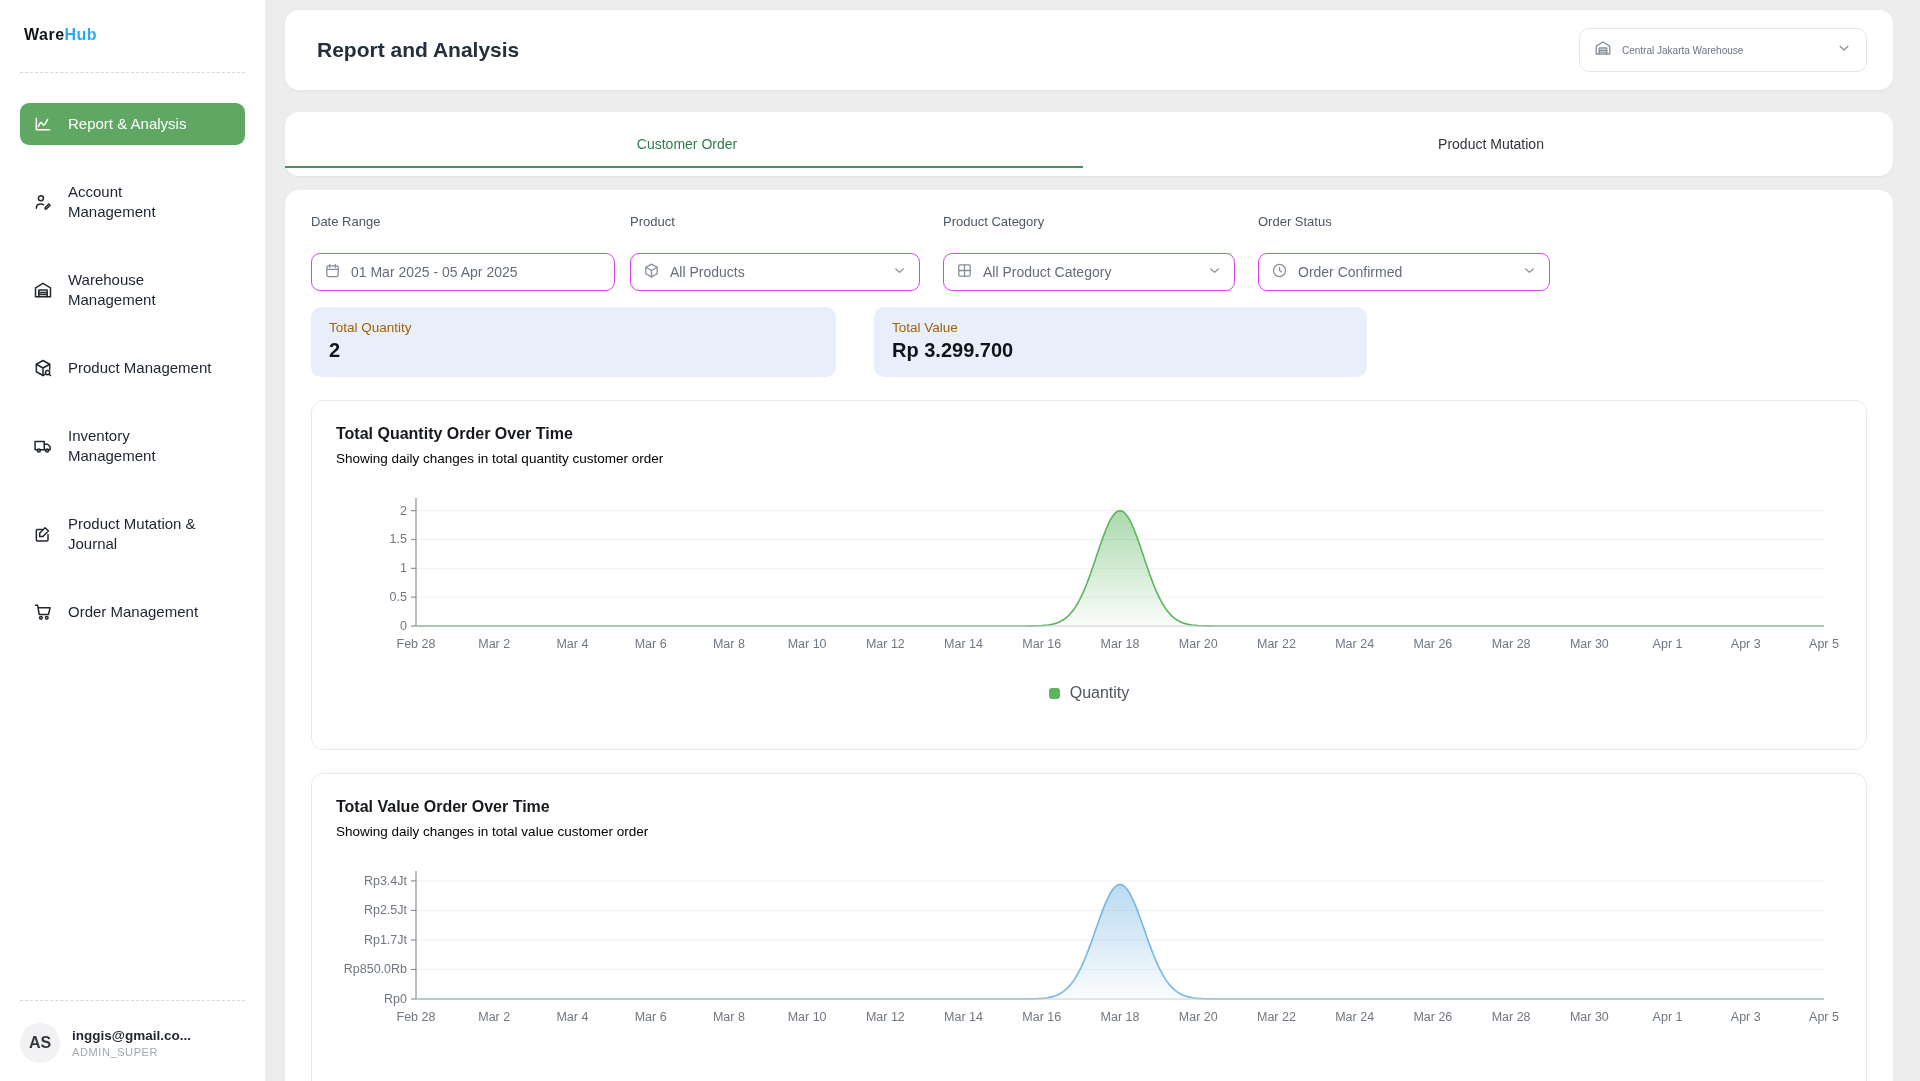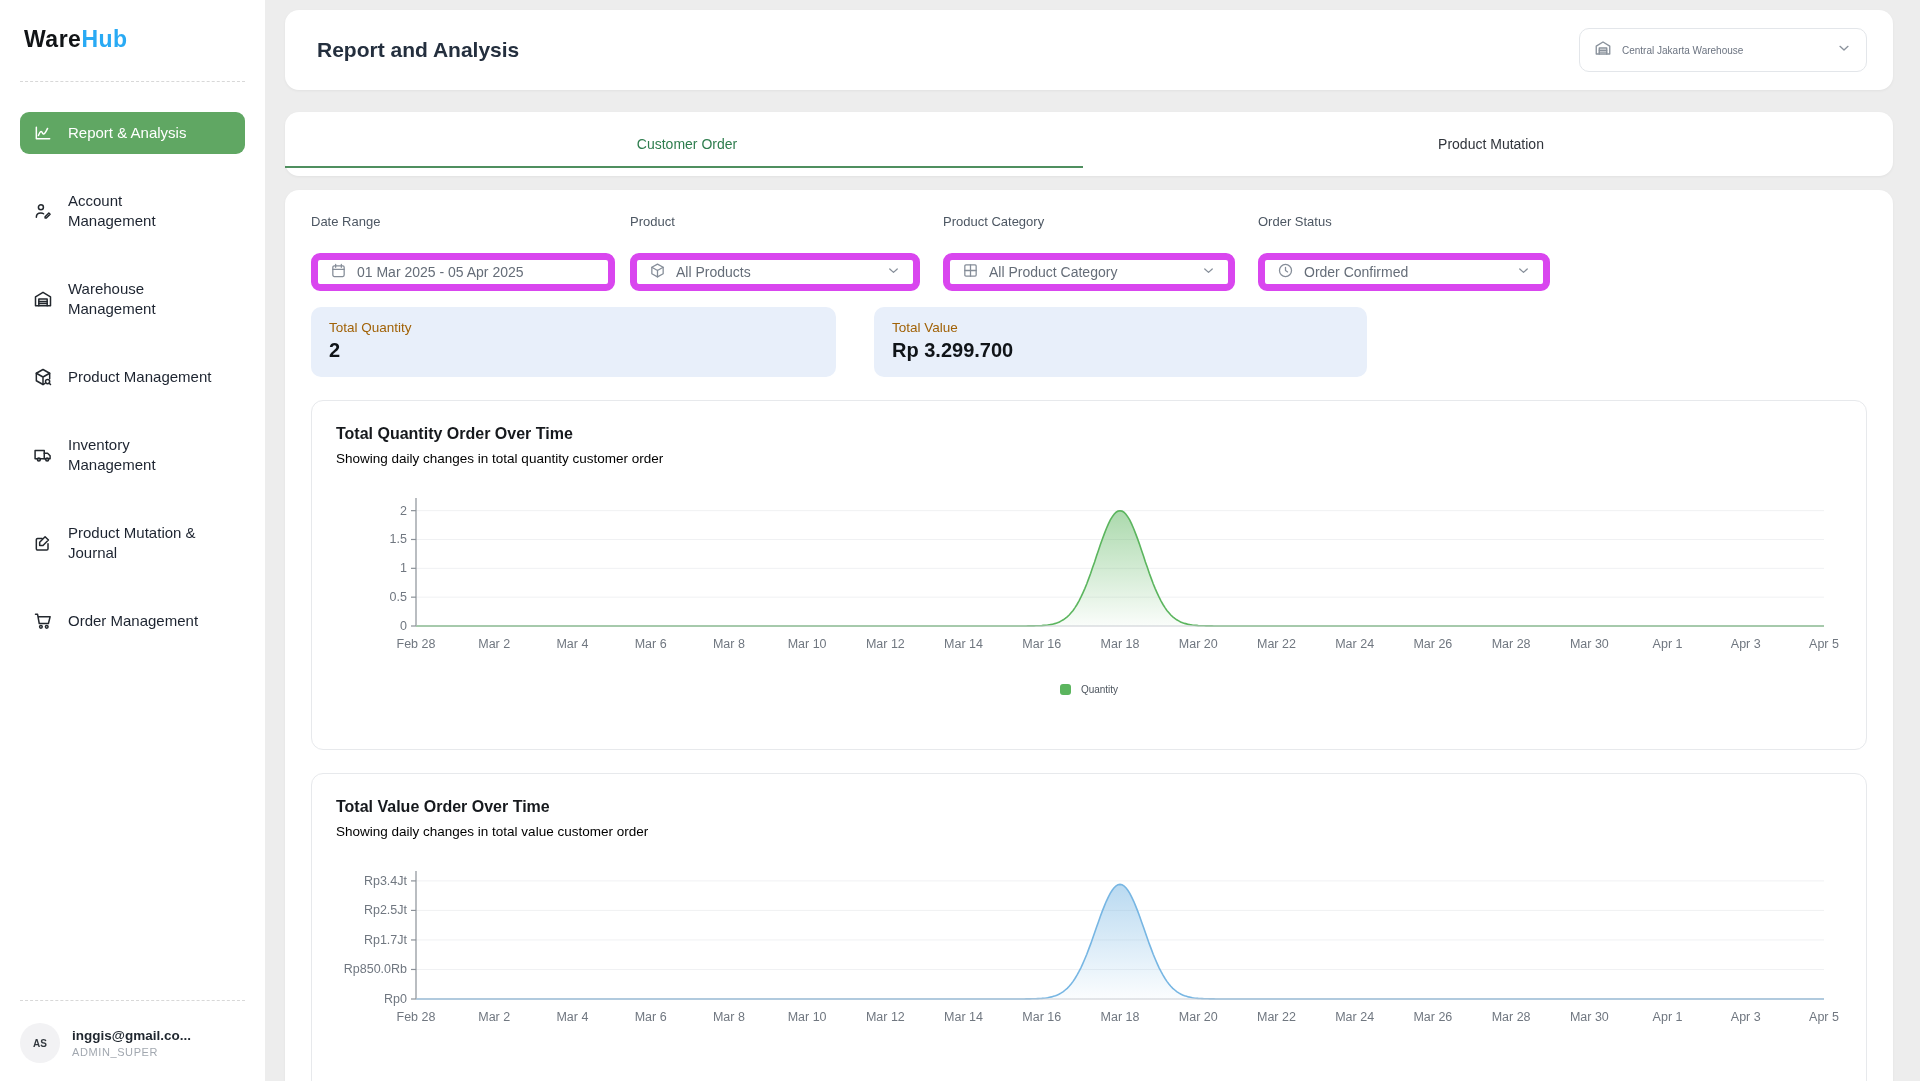--- a/index.html
+++ b/index.html
@@ -2,38 +2,38 @@
 <html><head>
 <meta charset="utf-8">
 <style>
   * { margin:0; padding:0; box-sizing:border-box; }
   html,body { width:1920px; height:1081px; overflow:hidden; background:#ededed;
     font-family:"Liberation Sans", sans-serif; color:#252f3e; }
 
   
   .sidebar { position:absolute; left:0; top:0; width:265px; height:1081px;
     background:#ffffff; padding:26px 20px 20px 20px; z-index:5; }
-  .brand { font-size:23px; font-weight:bold; letter-spacing:.5px; padding-left:4px; }
+  .brand { font-size:16px; font-weight:bold; letter-spacing:.5px; padding-left:4px; }
   .brand .b1 { color:#111417; }
   .brand .b2 { color:#29aaf4; }
   .side-divider { border-top:1px dashed #d8d8d8; margin:28px 0 30px 0; }
   .nav { display:flex; flex-direction:column; gap:27px; }
   .nav-item { display:flex; align-items:center; gap:14px; padding:10px 12px;
     border-radius:9px; cursor:pointer; color:#1d2430; }
   .nav-item .nav-icon { width:22px; height:22px; flex:0 0 22px; display:flex;
     align-items:center; justify-content:center; }
   .nav-item .nav-icon svg { stroke:#23282e; }
   .nav-label { font-size:15px; font-weight:500; line-height:1.35; white-space:pre-line; }
   .nav-item.active { background:#60a763; color:#ffffff; }
   .nav-item.active .nav-icon svg { stroke:#ffffff; }
   .user-box { position:absolute; left:20px; right:20px; bottom:18px; }
   .user-divider { border-top:1px dashed #d8d8d8; margin-bottom:22px; }
   .user-row { display:flex; align-items:center; gap:12px; }
   .avatar { width:40px; height:40px; border-radius:50%; background:#f2f2f4;
-    display:flex; align-items:center; justify-content:center; font-size:10px;
+    display:flex; align-items:center; justify-content:center; font-size:16px;
     font-weight:bold; color:#33393f; }
   .user-email { font-size:13.5px; font-weight:bold; color:#1f262e; }
   .user-role { font-size:11px; color:#a2a8b0; letter-spacing:.6px; margin-top:3px; }
 
   
   .card { position:absolute; background:#ffffff; border-radius:14px;
     box-shadow:0 1px 3px rgba(0,0,0,.05); }
   .header-card { left:285px; top:10px; width:1608px; height:80px;
     display:flex; align-items:center; justify-content:space-between; padding:0 26px 0 32px; }
   .page-title { font-size:21px; font-weight:bold; color:#242f3e; }
@@ -48,21 +48,21 @@
     font-size:14px; cursor:pointer; position:relative; color:#30343b; }
   .tab.active { color:#2e7d4e; font-weight:500; }
   .tab.active::after { content:""; position:absolute; left:0; right:6px; bottom:8px;
     height:2px; background:#4f8f5f; }
 
   .content-card { left:285px; top:190px; width:1608px; height:960px; padding:24px 26px; }
 
   .filters { position:relative; height:84px; }
   .filter-group { position:absolute; top:0; }
   .filter-label { font-size:13px; color:#4d5763; margin-bottom:24px; }
-  .filter-field { height:38px; border:7px solid #d946ef; border-radius:9px;
+  .filter-field { height:38px; border:1px solid #d946ef; border-radius:9px;
     display:flex; align-items:center; gap:10px; padding:0 12px; cursor:pointer;
     color:#656d78; background:#fff; }
   .filter-field .fv { font-size:14px; flex:1; white-space:nowrap; overflow:hidden; }
   .filter-field svg { stroke:#868e99; flex:0 0 auto; }
   .fg-0 { left:0px;    width:304px; }
   .fg-1 { left:319px;  width:290px; }
   .fg-2 { left:632px;  width:292px; }
   .fg-3 { left:947px;  width:292px; }
 
   .summary-row { display:flex; gap:38px; margin-top:9px; }
@@ -70,21 +70,21 @@
   .sc-0 { width:525px; } .sc-1 { width:493px; }
   .summary-label { font-size:13.5px; color:#a16207; }
   .summary-value { font-size:20px; font-weight:bold; color:#101418; margin-top:4px; }
 
   .chart-card { border:1px solid #e7e9ec; border-radius:12px; margin-top:23px;
     padding:24px 24px 18px 24px; height:350px; box-shadow:none; background:#fff; }
   .chart-title { font-size:16px; font-weight:bold; color:#16191d; }
   .chart-subtitle { font-size:13.5px; color:#000000; margin-top:8px; }
   .chart-svg { display:block; margin-top:30px; }
   .chart-legend { display:flex; align-items:center; justify-content:center; gap:10px;
-    margin-top:20px; font-size:10px; color:#4d555e; }
+    margin-top:20px; font-size:16px; color:#4d555e; }
   .legend-swatch { width:11px; height:11px; border-radius:3px; display:inline-block; }
   svg text { font-family:"Liberation Sans", sans-serif; }
 </style>
 </head>
 <body>
 
 <div class="sidebar">
   <div class="brand">
     <span class="b1">Ware</span><span class="b2">Hub</span>
   </div>

